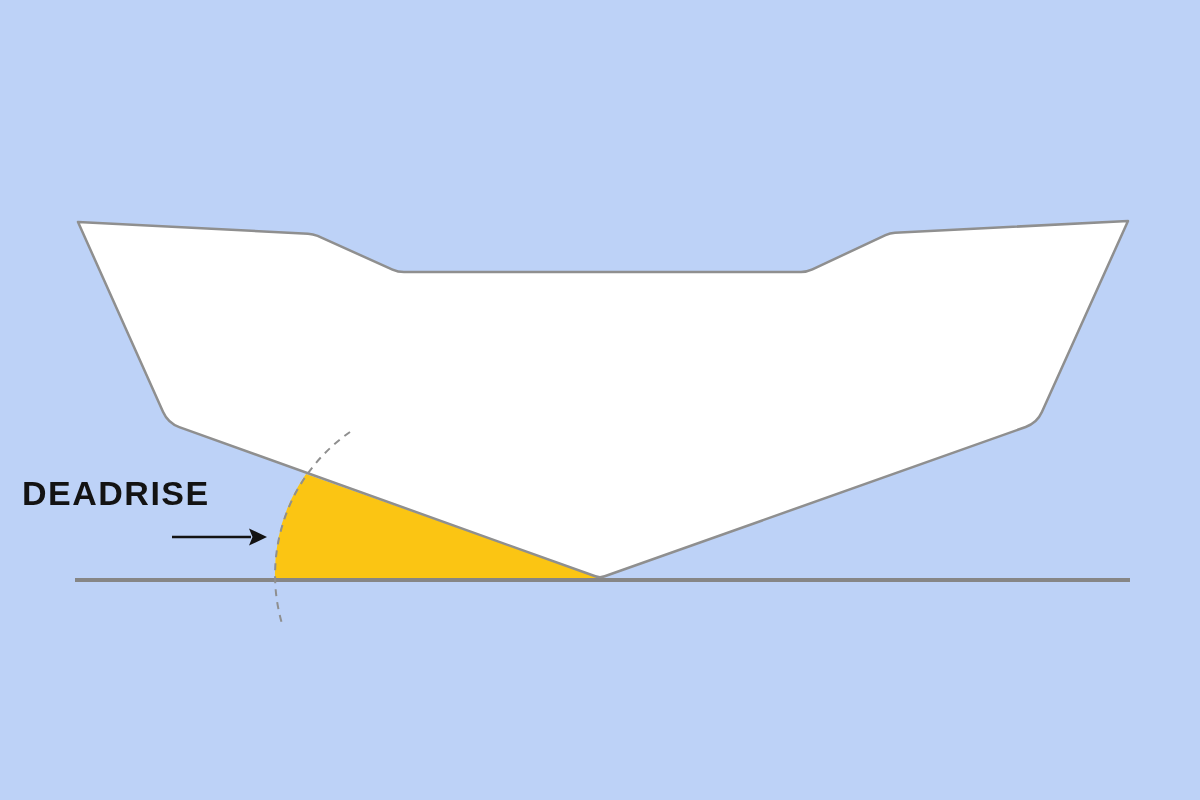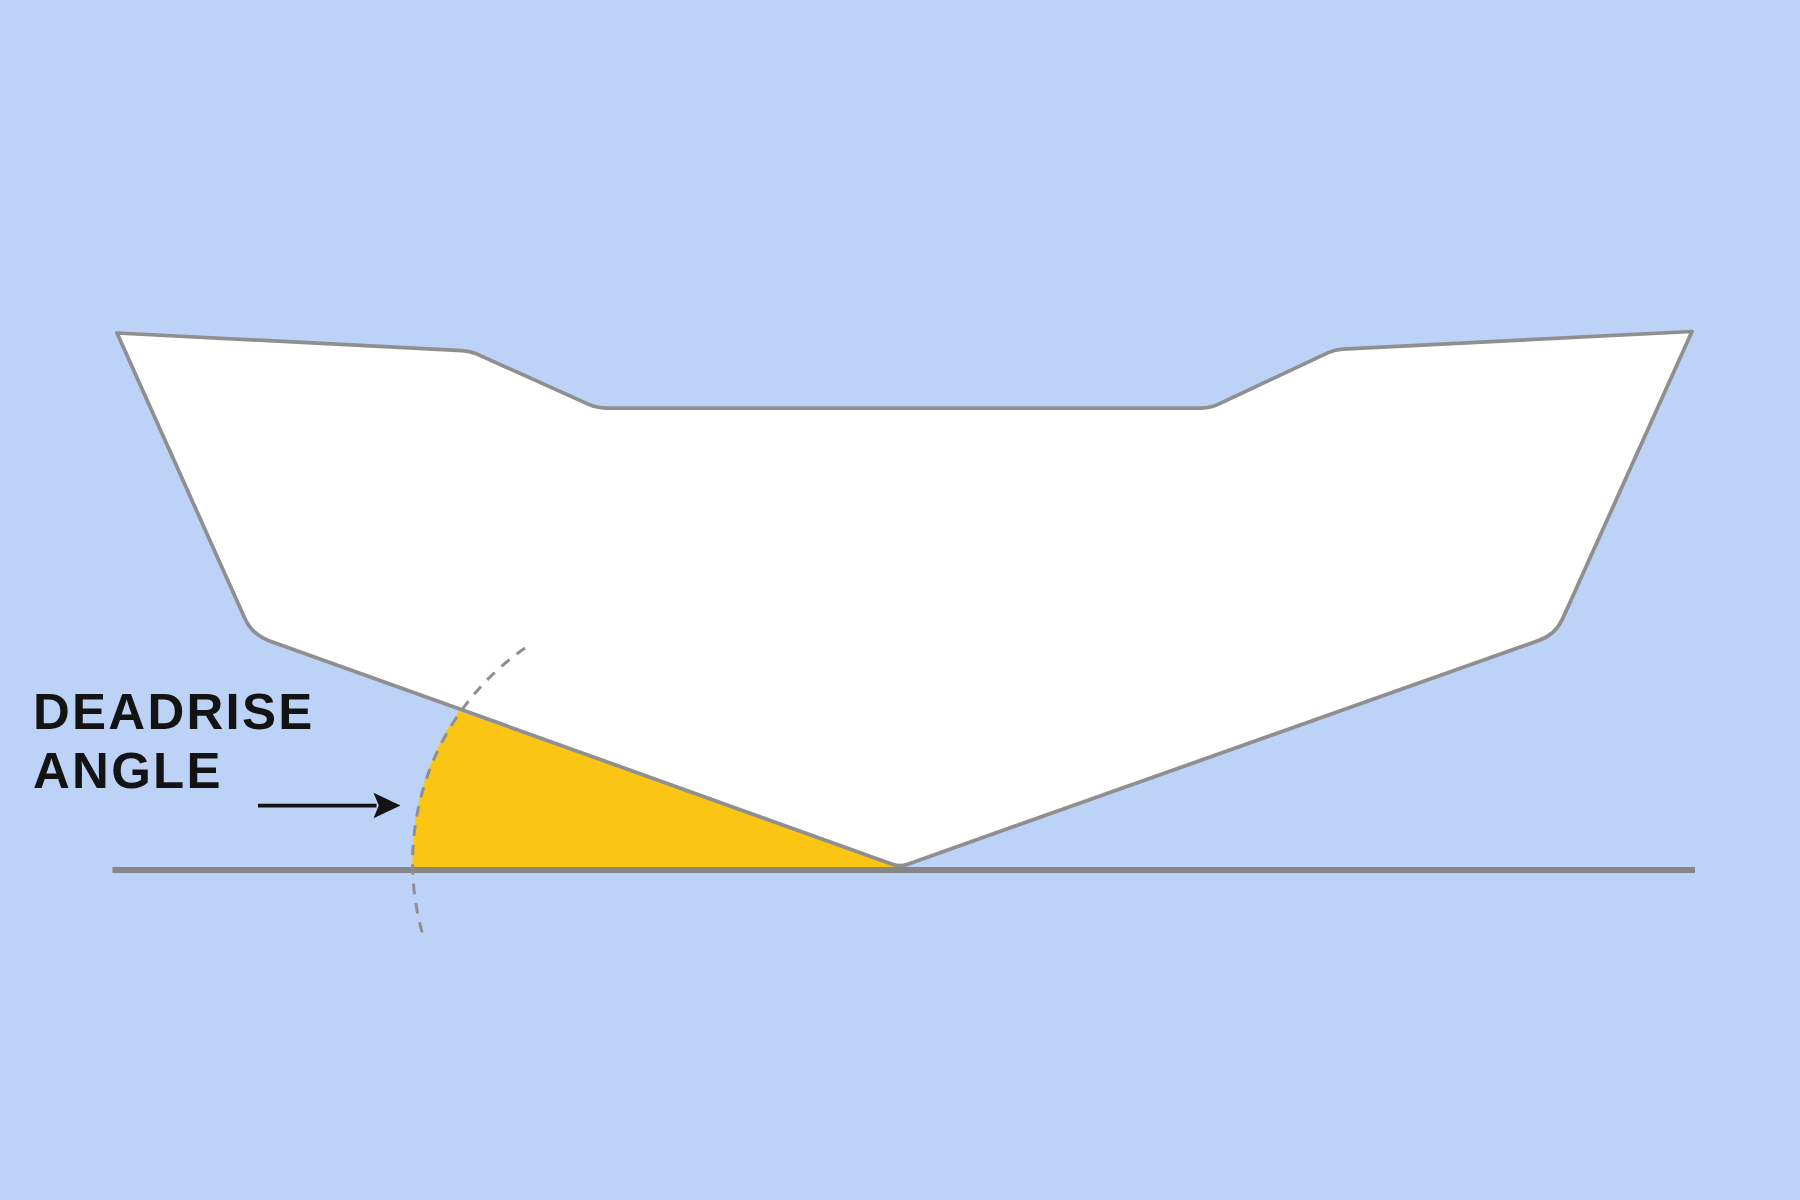--- a/index.html
+++ b/index.html
@@ -62,21 +62,21 @@
     stroke: var(--label-text);
     stroke-width: 2.5;
   }
   .arrow-head {
     fill: var(--label-text);
     stroke: none;
   }
   .label {
     position: absolute;
     left: 22px;
-    top: 456px;
+    top: 474px;
     color: var(--label-text);
     font-weight: bold;
     font-size: 34px;
     line-height: 39px;
     letter-spacing: 1.5px;
     white-space: nowrap;
     user-select: none;
   }
 </style>
 </head>
@@ -111,16 +111,15 @@
     <path class="arc" d="M 350 432 A 174 174 0 0 0 283 627"></path>
 
     <g>
       <line class="arrow-shaft" x1="172" y1="537" x2="251" y2="537"></line>
       <polygon class="arrow-head" points="249,528.5 267,537 249,545.5 252.5,537"></polygon>
     </g>
   </svg>
 
   <div class="label">
     <div>DEADRISE</div>
-    <div>ANGLE</div>
   </div>
 
 </div>
 
 </body></html>

